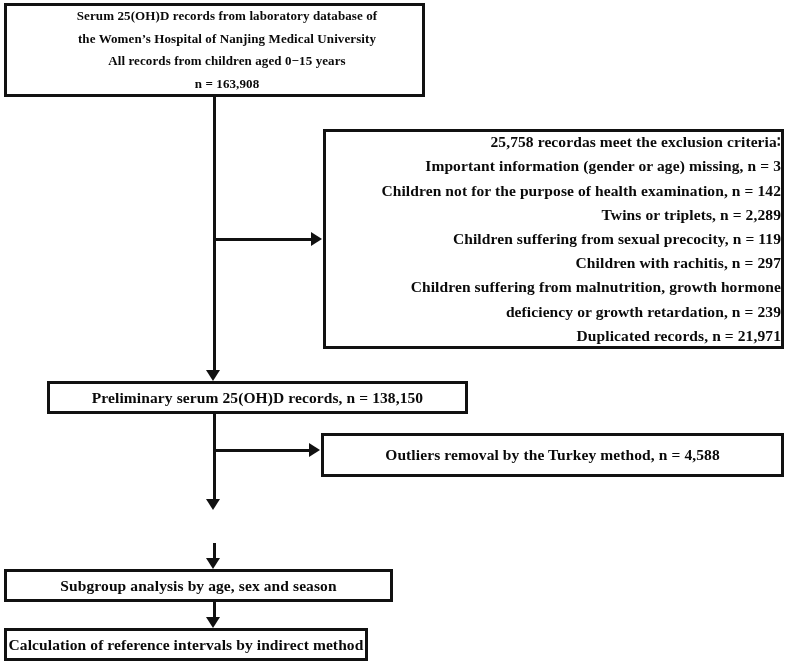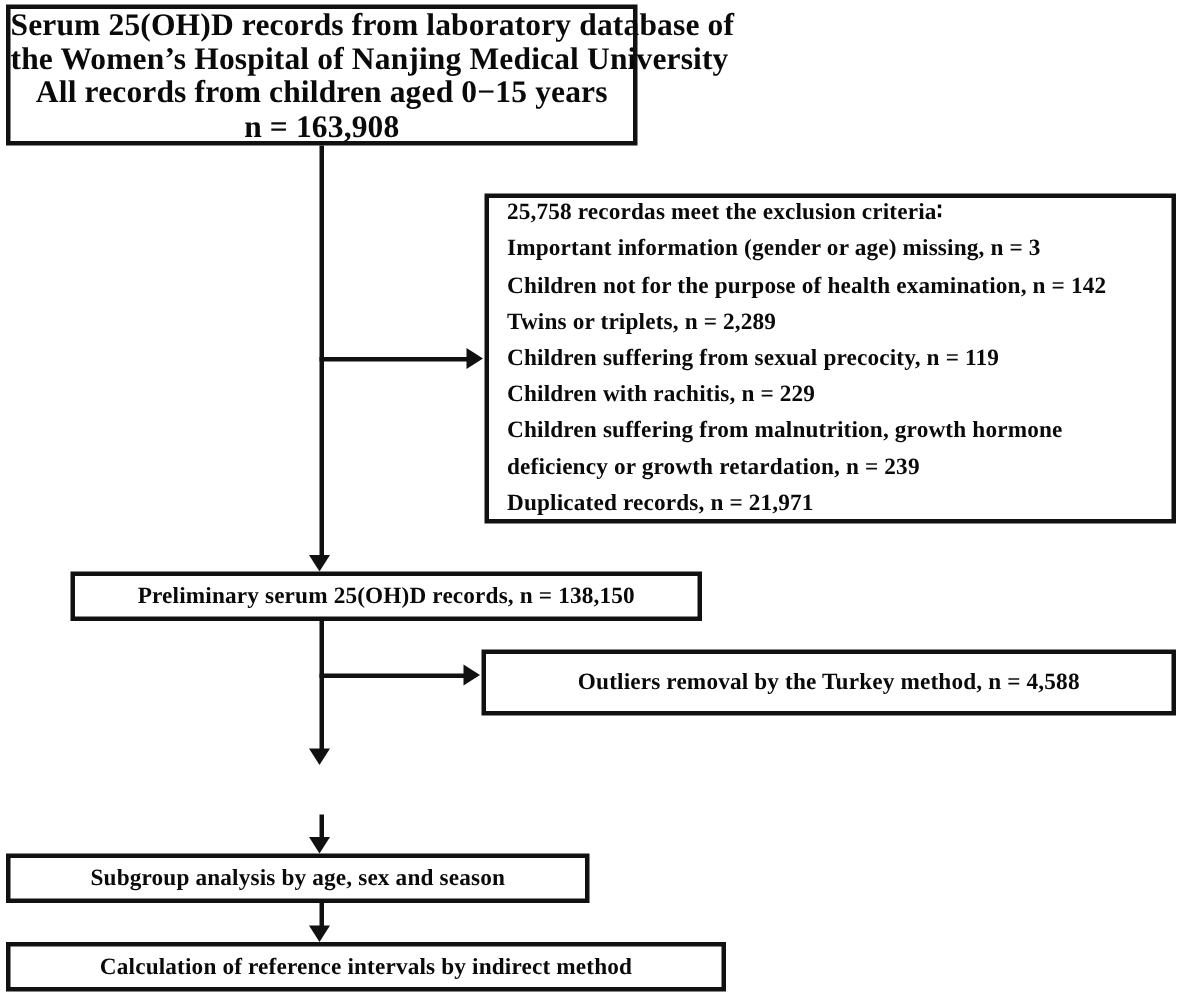--- a/index.html
+++ b/index.html
@@ -27,45 +27,45 @@
     justify-content: center;
   }
   .box .line {
     display: block;
     white-space: nowrap;
     line-height: 23.5px;
     font-size: 15.5px;
     letter-spacing: 0.1px;
   }
   .center .line { text-align: center; }
-  .left-align { align-items: flex-start; }
+  .left-align { align-items: flex-end; }
   .left-align .line { text-align: left; padding-left: 12px; }
 
   
   #box-source { left: 4px; top: 3px; width: 421px; height: 94px; }
-  #box-source .line { font-size: 21px; line-height: 22.5px; }
+  #box-source .line { font-size: 13px; line-height: 22.5px; margin-left: 25px; }
 
   
   #box-exclusion { left: 323px; top: 129px; width: 461px; height: 220px; }
   #box-exclusion .line { font-size: 15.5px; line-height: 24.2px; }
 
   
   #box-preliminary { left: 4px; top: 381px; width: 421px; height: 33px; margin-left: 43px; }
 
   
   #box-outliers { left: 321px; top: 433px; width: 463px; height: 44px; }
 
   
   #box-qualified { left: 4px; top: 510px; width: 421px; height: 33px; }
 
   
   #box-subgroup { left: 4px; top: 569px; width: 389px; height: 33px; }
 
   
-  #box-calculation { left: 4px; top: 628px; width: 480px; height: 33px; }
+  #box-calculation { left: 4px; top: 628px; width: 364px; height: 33px; }
 
   
   .vline {
     position: absolute;
     width: 3px;
     background: #111111;
   }
   .hline {
     position: absolute;
     height: 3px;
@@ -123,21 +123,21 @@
     <span class="line">All records from children aged 0−15 years</span>
     <span class="line">n  = 163,908</span>
   </div>
 
   <div class="box left-align" id="box-exclusion">
     <span class="line">25,758 recordas meet the exclusion criteria∶</span>
     <span class="line">Important information (gender or age) missing, n = 3</span>
     <span class="line">Children not for the purpose of health examination, n = 142</span>
     <span class="line">Twins or triplets, n = 2,289</span>
     <span class="line">Children suffering from sexual precocity, n = 119</span>
-    <span class="line">Children  with rachitis, n = 229</span>
+    <span class="line">Children  with rachitis, n = 297</span>
     <span class="line">Children suffering from malnutrition, growth hormone</span>
     <span class="line">deficiency or growth retardation, n = 239</span>
     <span class="line">Duplicated records, n = 21,971</span>
   </div>
 
   <div class="box center" id="box-preliminary">
     <span class="line">Preliminary serum 25(OH)D records, n  = 138,150</span>
   </div>
 
   <div class="box center" id="box-outliers">

